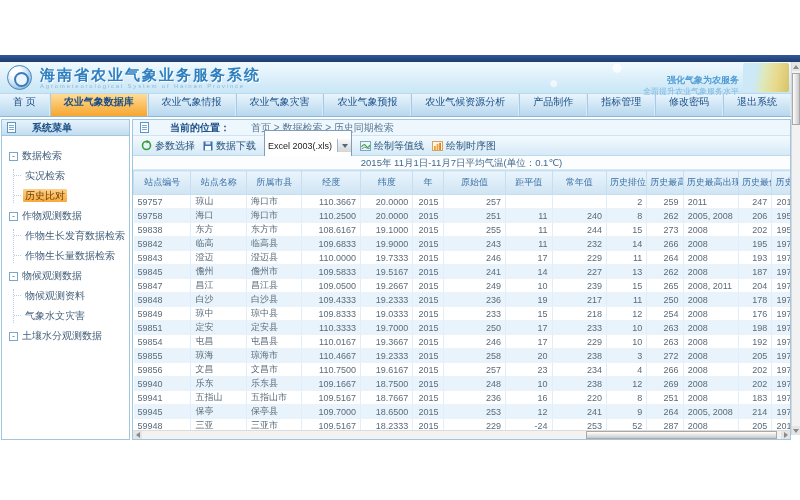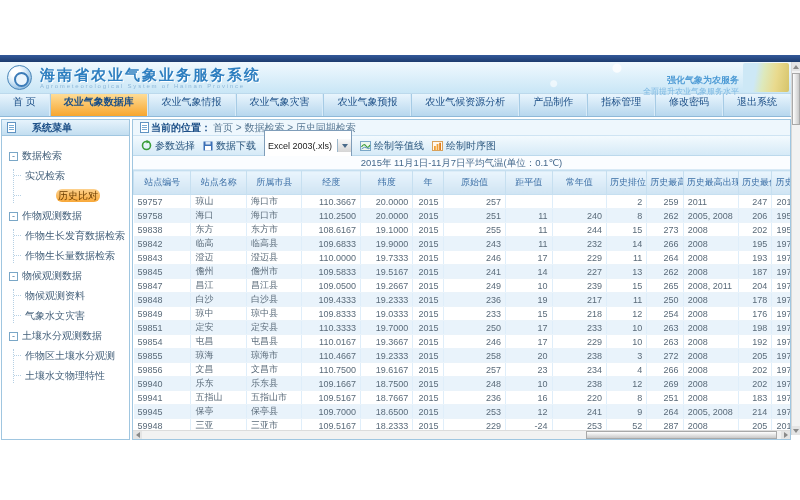--- a/index.html
+++ b/index.html
@@ -51,26 +51,26 @@
   .tree { flex:1 1 auto; padding:9px 2px 0 7px; font-size:10px; color:#44607a; overflow:hidden; }
   .tree-parent { display:flex; align-items:center; gap:4px; margin:4px 0 3px 0; cursor:pointer; }
   .tbox { width:9px; height:9px; flex:0 0 auto; border:1px solid #7aa7c7; background:#fff;
     color:#4a7aa5; font-size:9px; line-height:7px; text-align:center; }
   .tree-kids { margin-left:4px; border-left:1px dotted #b5d0e4; padding-left:9px; margin-bottom:1px; }
   .tree-child { margin:6px 0; position:relative; cursor:pointer; white-space:nowrap; }
   .tree-child::before { content:""; position:absolute; left:-9px; top:6px; width:7px;
     border-top:1px dotted #b5d0e4; }
   .tree-child .lab { padding:1px 2px; }
   .tree-child.active .lab { background:linear-gradient(#fdd18d,#f9a93a); color:#6b3d00;
-    border-radius:6px;margin-left:33px; }
+    border-radius:1px; }
 
   .main { flex:1 1 auto; min-width:0; border:1px solid #a0c6e0; margin-left:2px;
     background:#fff; display:flex; flex-direction:column; }
   .breadcrumb { height:16px; flex:0 0 auto; background:#eef7fd; border-bottom:1px solid #cfe4f3;
-    display:flex; align-items:center; gap:2px; padding:2px 7px; font-size:10px; color:#5a7a95; }
+    display:flex; align-items:center; gap:21px; padding:2px 7px; font-size:10px; color:#5a7a95; }
   .bc-prefix { color:#1c4f87; font-weight:bold; }
   .bc-user { margin-left:auto; display:flex; align-items:center; gap:3px;margin-top:36px; }
 
   .toolbar { height:20px; flex:0 0 auto; background:linear-gradient(#f3fafe,#d6eaf7);
     border-bottom:1px solid #bcd9ec; display:flex; align-items:center; gap:8px;
     padding:0 8px; font-size:10px; color:#2a567e; }
   .tool-btn { display:flex; align-items:center; gap:3px; cursor:pointer; white-space:nowrap; }
   .icon { display:inline-block; }
   .select { background:#fff; border:1px solid #7f9db9; height:31px; display:flex;
     align-items:center; font-size:9px; color:#222; padding-left:3px; cursor:pointer; }
@@ -177,24 +177,20 @@
               <span class="tbox">-</span>
               <span>物候观测数据</span>
             </div>
             <div class="tree-kids">
               <div class="tree-child"><span class="lab">物候观测资料</span></div>
               <div class="tree-child"><span class="lab">气象水文灾害</span></div>
             </div>
             <div class="tree-parent">
               <span class="tbox">-</span>
               <span>土壤水分观测数据</span>
-            </div>
-            <div class="tree-kids">
-              <div class="tree-child"><span class="lab">作物区土壤水分观测</span></div>
-              <div class="tree-child"><span class="lab">土壤水文物理特性</span></div>
             </div>
           </div>
       </div>
 
       <div class="main">
         <div class="breadcrumb">
           <span class="doc-ic"></span>
           <span class="bc-prefix">当前的位置：</span>
           <span>首页 &gt; 数据检索 &gt; 历史同期检索</span>
           <span class="bc-user">

